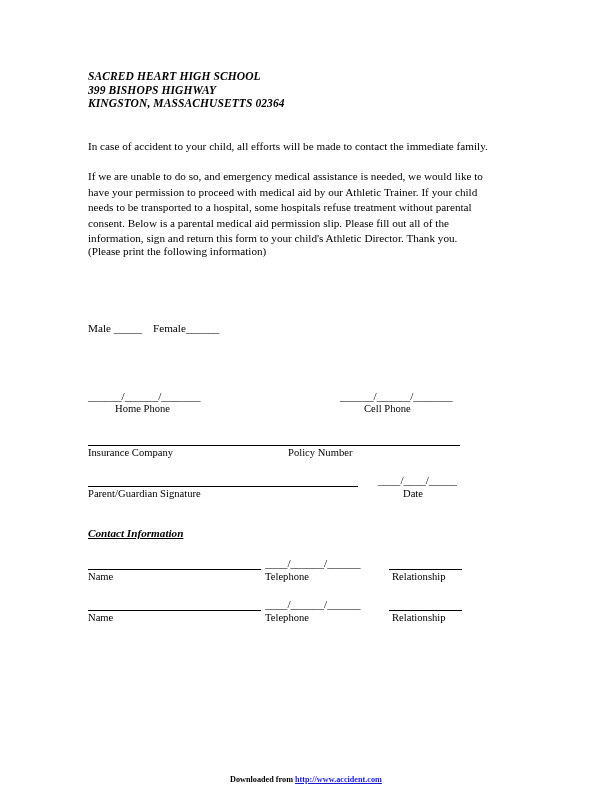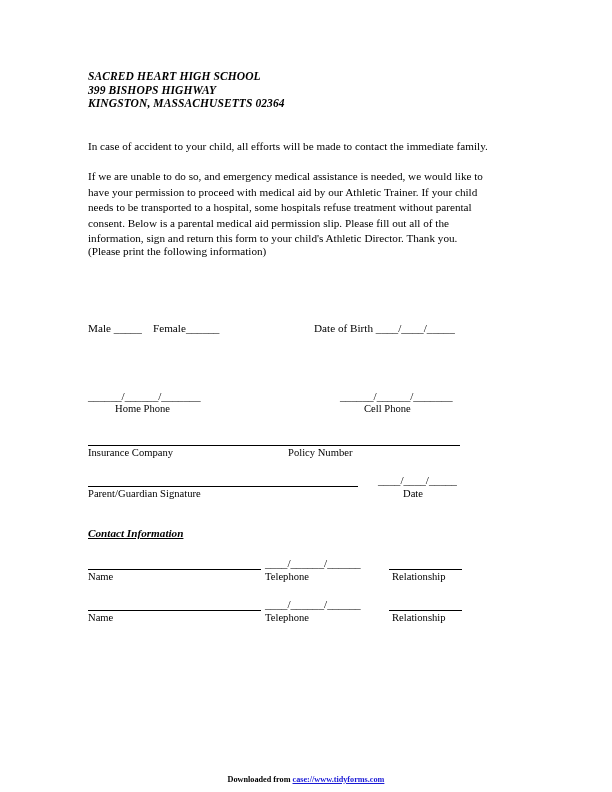--- a/index.html
+++ b/index.html
@@ -134,23 +134,20 @@
   <div class="para" id="para-intro">In case of accident to your child, all efforts will be made to contact the immediate family.</div>
 
   <div class="para" id="para-body">If we are unable to do so, and emergency medical assistance is needed, we would like to have your permission to proceed with medical aid by our Athletic Trainer. If your child needs to be transported to a hospital, some hospitals refuse treatment without parental consent.  Below is a parental medical aid permission slip.  Please fill out all of the information, sign and return this form to your child's Athletic Director.  Thank you.</div>
 
   <div class="para" id="para-print">(Please print the following information)</div>
 
 
   <div class="inline-row" style="top:321px;">
     <span>Male</span><span>&nbsp;</span><span class="underscore">_____</span><span>&nbsp;&nbsp;&nbsp;&nbsp;</span><span>Female</span><span class="underscore">______</span>
   </div>
-  <div class="inline-row" style="left:314px; top:321px;">
-    <span>Date of Birth</span><span>&nbsp;</span><span class="underscore">____/____/_____</span>
-  </div>
 
 
   <div class="form-row" style="top:389px;">
     <div class="inline-row" style="left:88px; top:0;">______/______/_______</div>
     <div class="lbl" style="left:115px; top:14px;">Home Phone</div>
 
     <div class="inline-row" style="left:340px; top:0;">______/______/_______</div>
     <div class="lbl" style="left:364px; top:14px;">Cell Phone</div>
   </div>
 
@@ -198,16 +195,16 @@
     <div class="inline-row" style="left:265px; top:0;">____/______/______</div>
     <div class="lbl" style="left:265px; top:15px;">Telephone</div>
 
     <div class="fld" style="left:389px; top:0; width:73px; height:14px;">
       <div class="rule"></div>
     </div>
     <div class="lbl" style="left:392px; top:15px;">Relationship</div>
   </div>
 
   <div class="footer">
-    <span class="lead">Downloaded from </span><span class="url">case://www.tidyforms.com</span>
+    <span class="lead">Downloaded from </span><span class="url">http://www.accident.com</span>
   </div>
 
 </div>
 
 </body></html>

